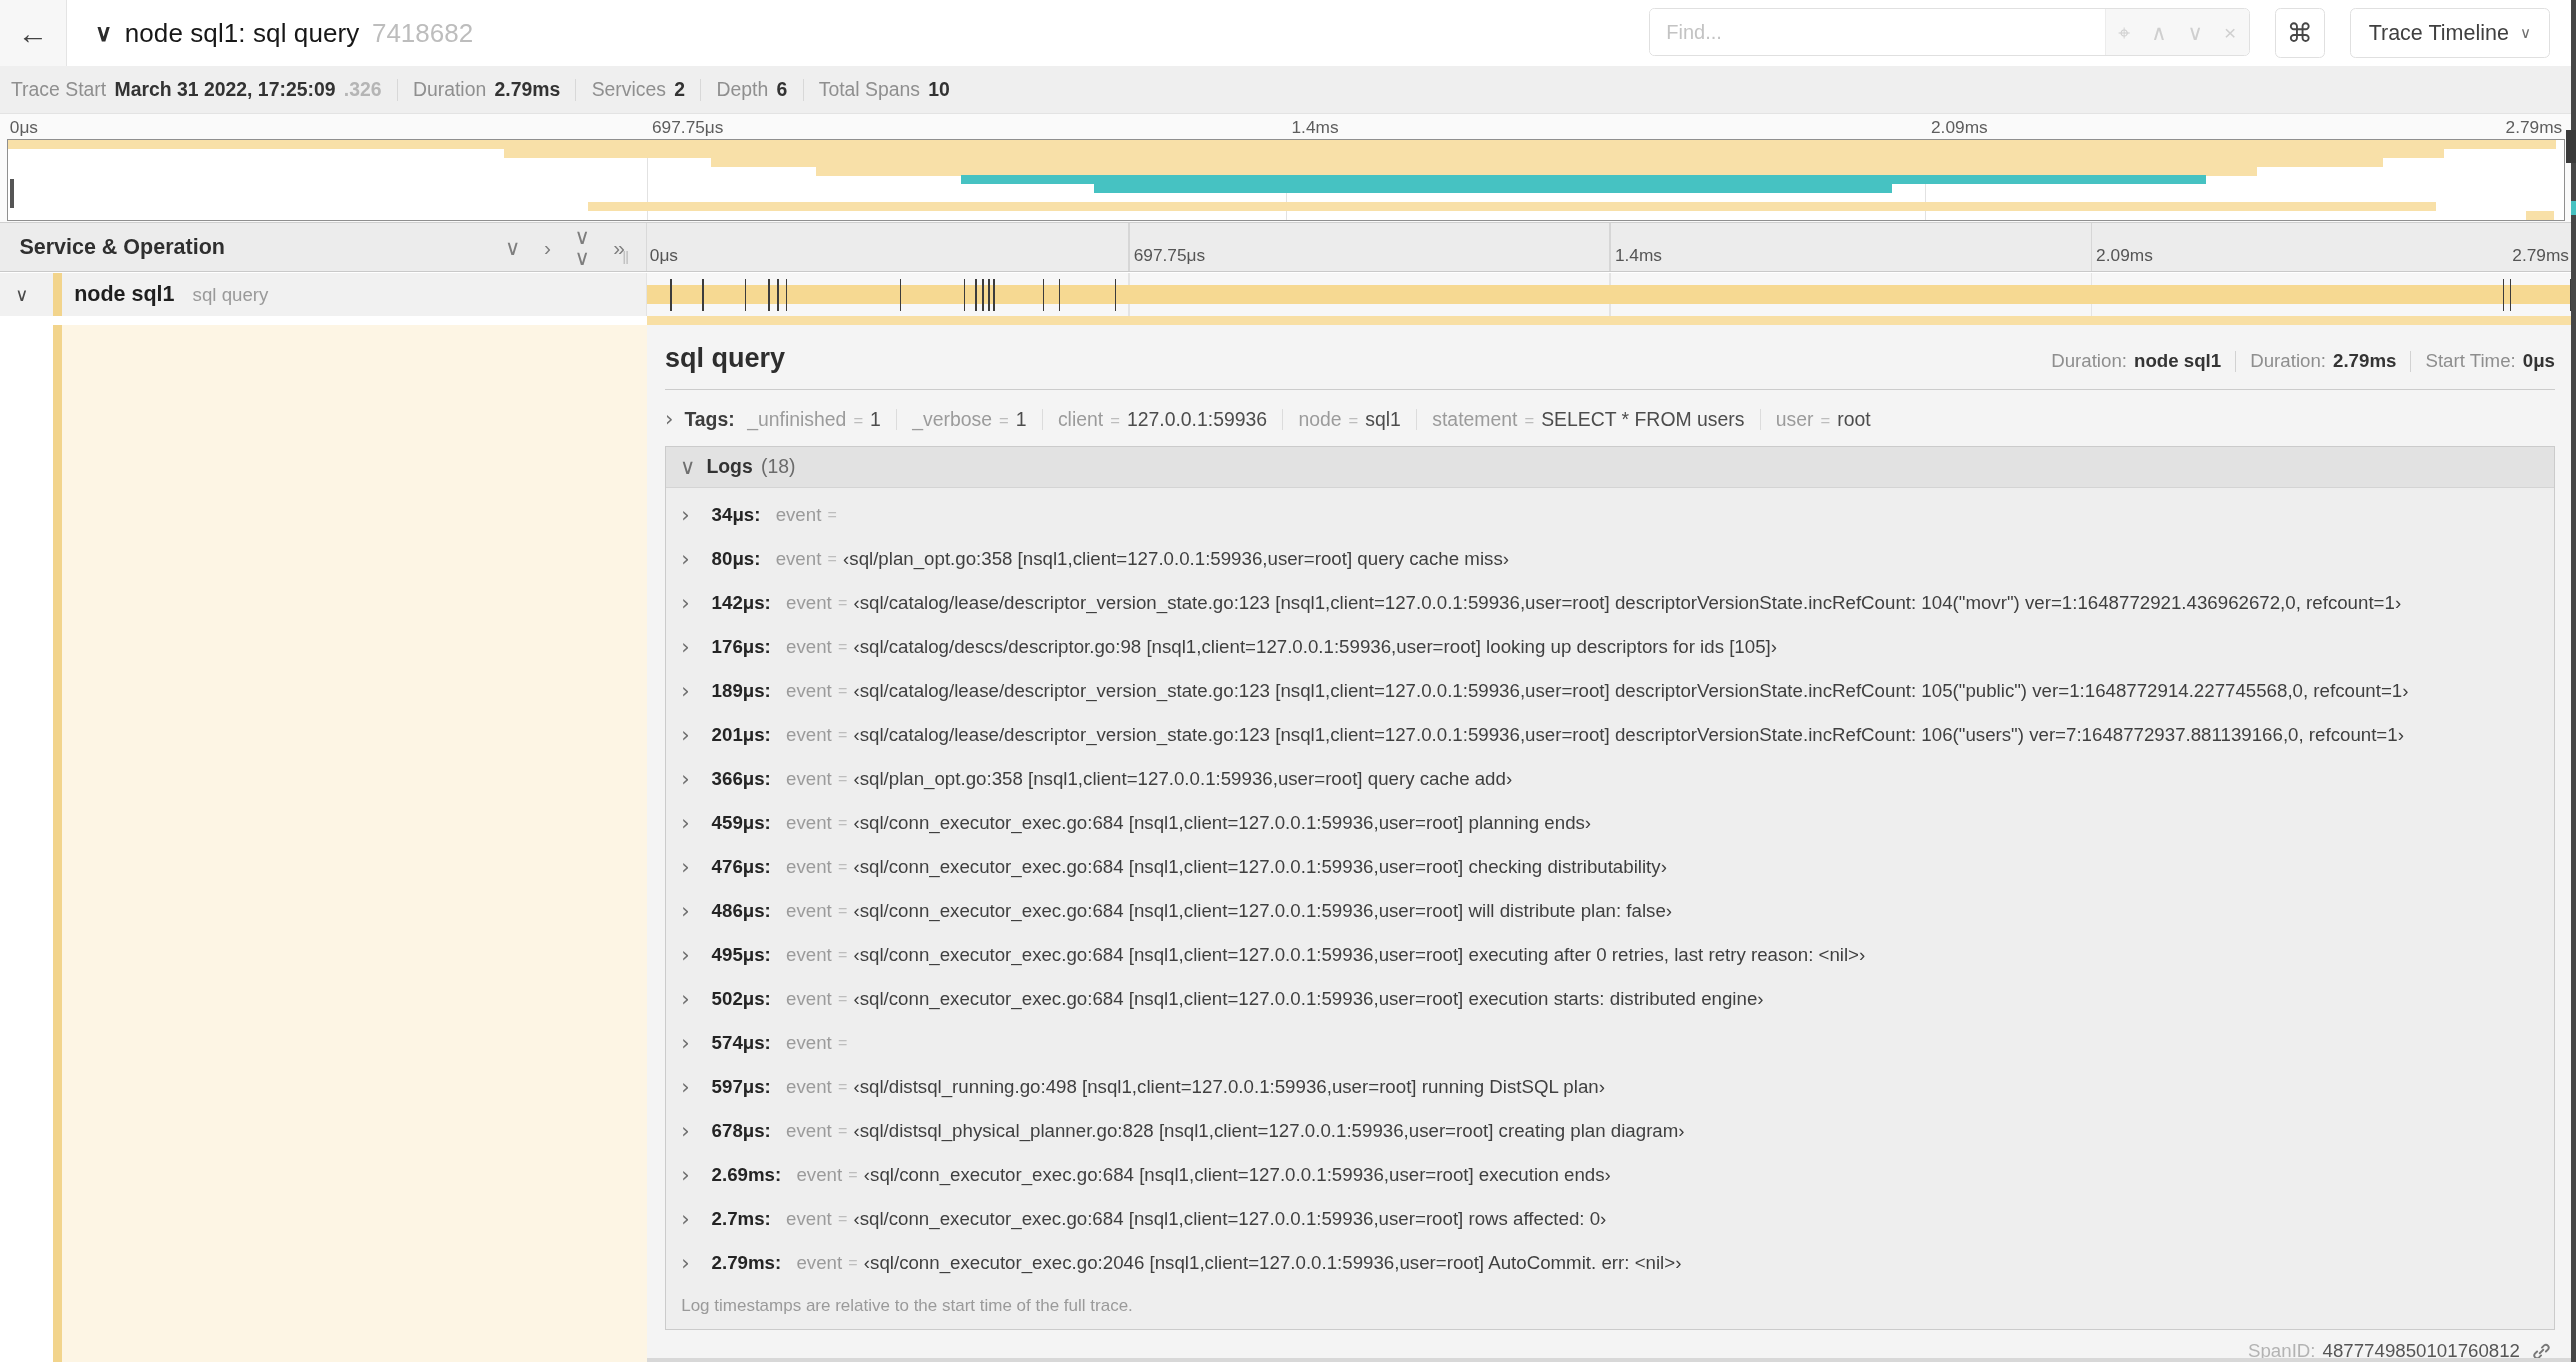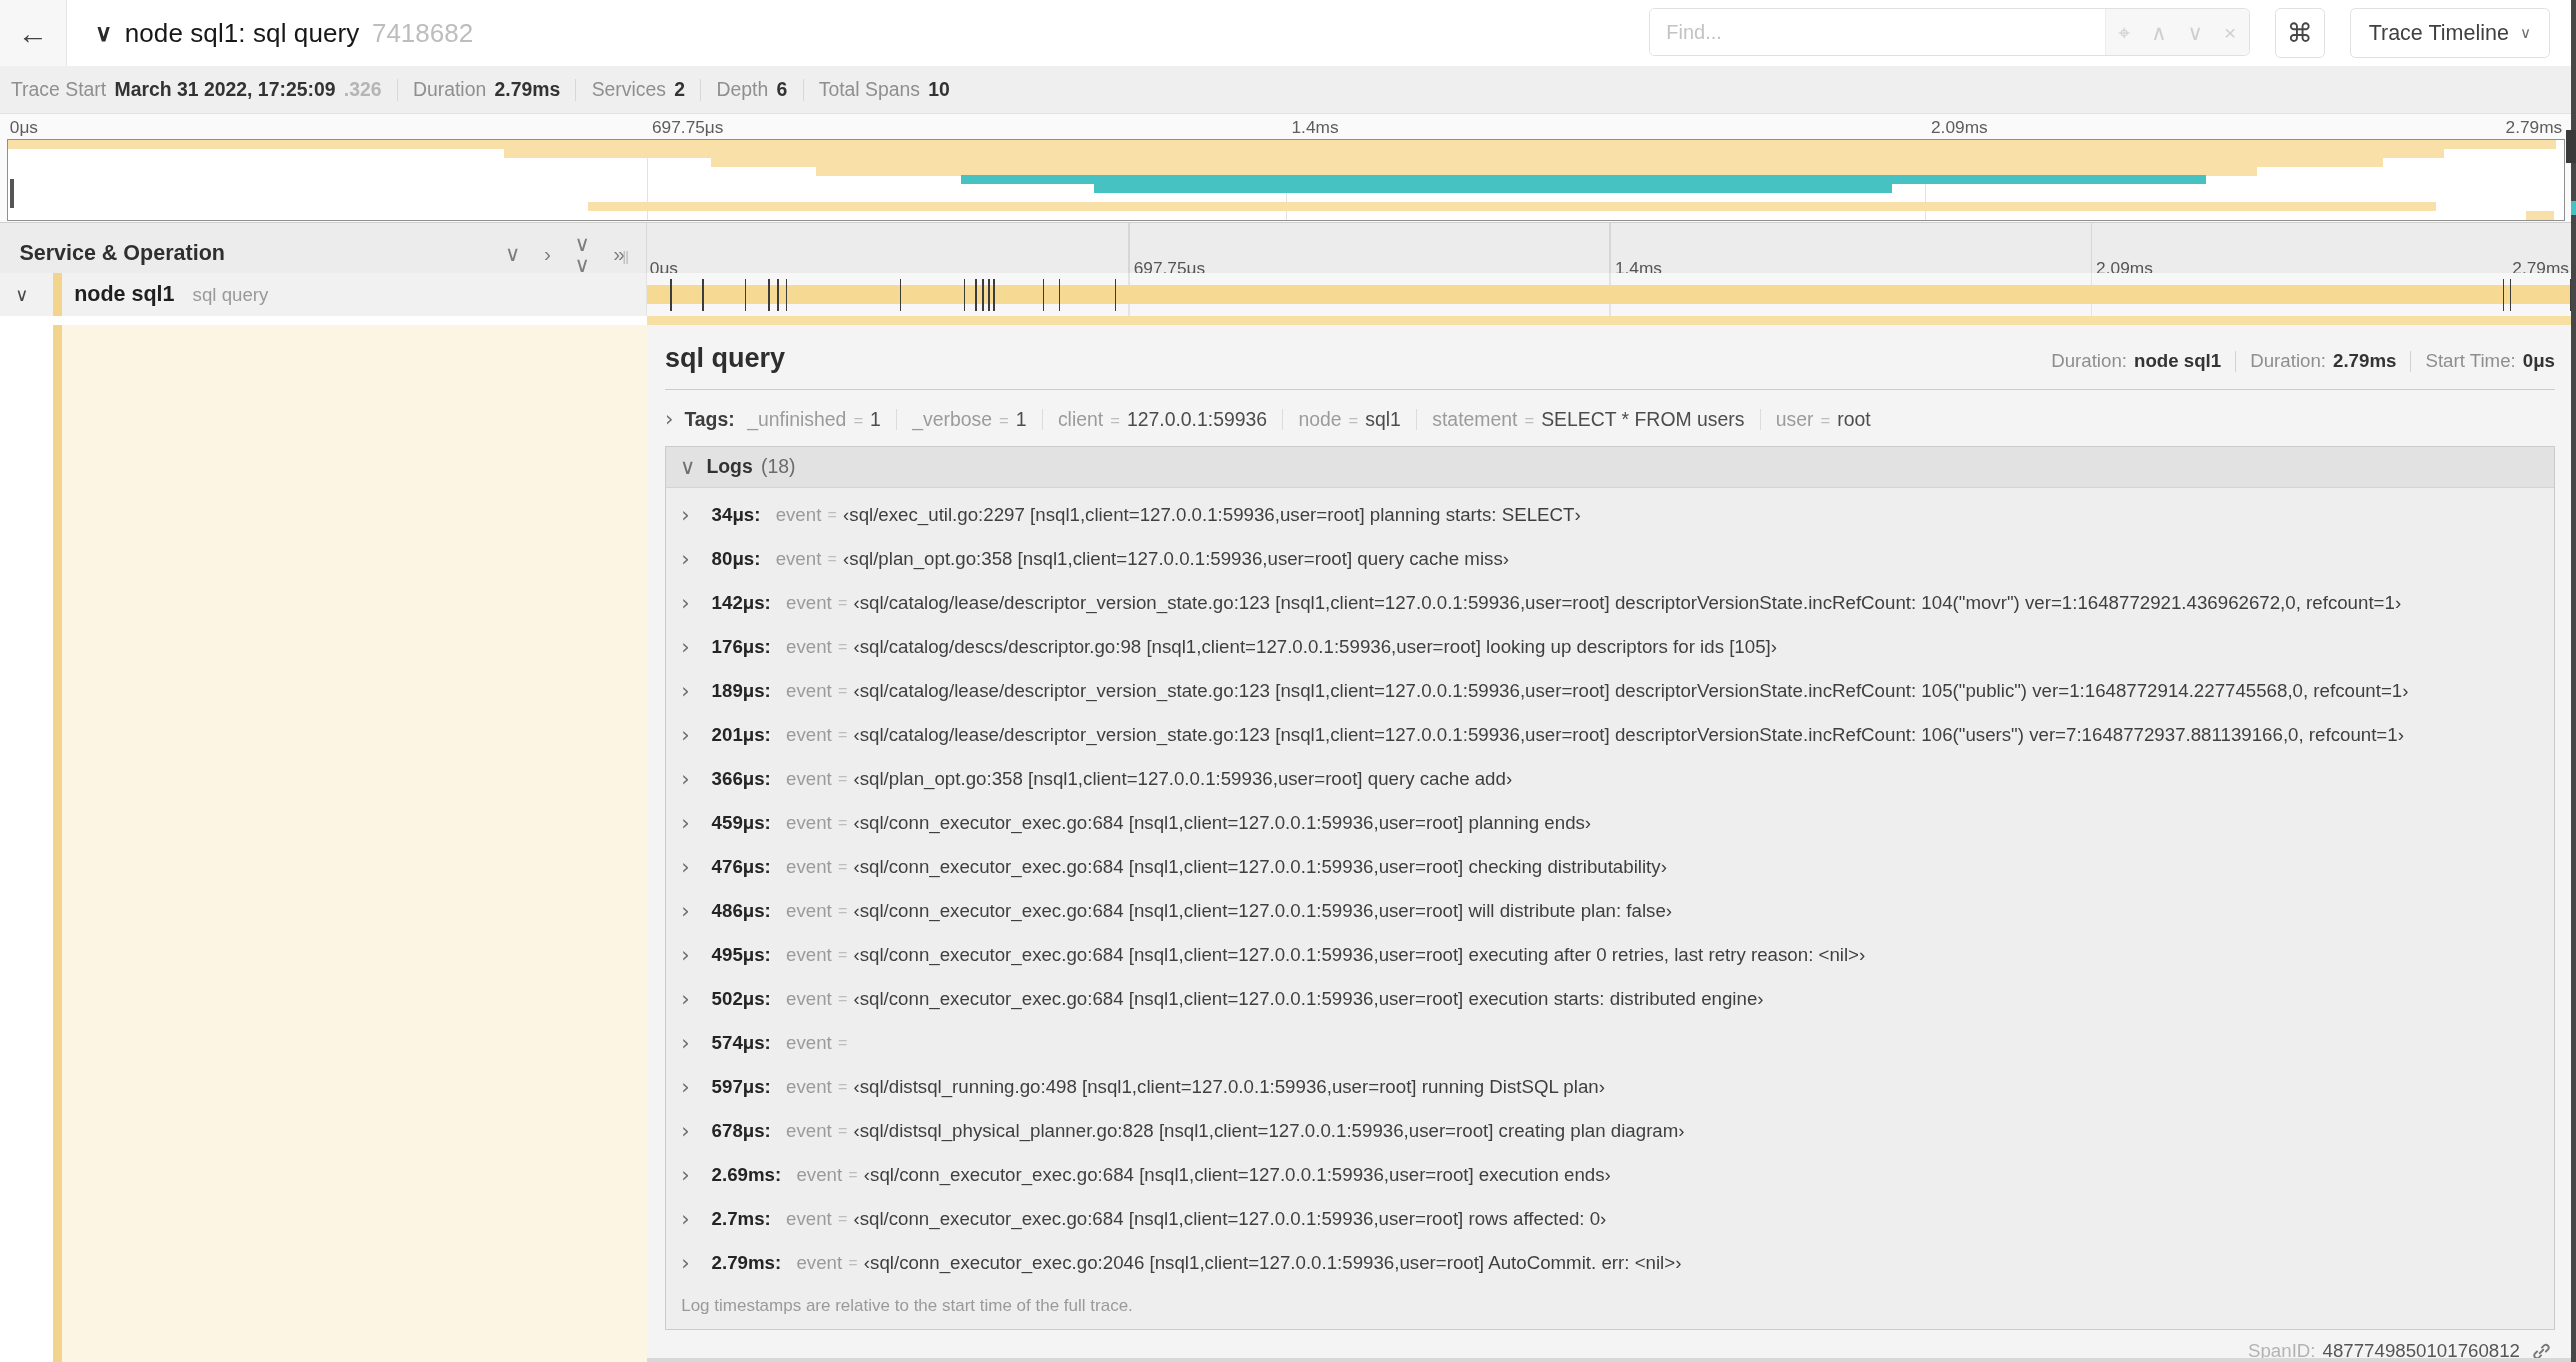--- a/index.html
+++ b/index.html
@@ -33,21 +33,21 @@
   .ib-sep{width:0;border-left:1.4px solid #d8d8d8;height:22px;margin:0 15.2px;align-self:center;}
   
   .minimap{position:absolute;top:114px;left:0;right:0;height:108px;background:#fafafa;}
   .mm-labels{position:absolute;top:2.8px;left:7px;right:11px;height:21px;font-size:17.3px;color:#5d5d5d;}
   .mm-labels .tick-label{position:absolute;top:0;white-space:nowrap;}
   .mm-box{position:absolute;top:25px;left:7px;right:11px;height:82px;border:1.4px solid #8f8f8f;background:#fff;box-sizing:border-box;}
   .mm-grid{position:absolute;top:0;bottom:0;width:1.4px;background:#e2e2e2;}
   .mm-bar{position:absolute;height:9px;}
   .mm-grip-left{position:absolute;left:2.1px;top:39px;width:4.2px;height:29px;background:#555;}
   
-  .gridhdr{position:absolute;top:222px;left:0;right:0;height:63px;background:#ececec;border-top:1.4px solid #cfcfcf;border-bottom:1.4px solid #c9c9c9;box-sizing:border-box;}
+  .gridhdr{position:absolute;top:222px;left:0;right:0;height:50px;background:#ececec;border-top:1.4px solid #cfcfcf;border-bottom:1.4px solid #c9c9c9;box-sizing:border-box;}
   .svc-hdr{position:absolute;left:0;top:0;bottom:0;width:647px;display:flex;align-items:center;border-right:1.4px solid #d9d9d9;box-sizing:border-box;}
   .svc-hdr-title{font-size:21.5px;font-weight:bold;color:#2f2f2f;margin-left:19.4px;}
   .svc-hdr-icons{margin-left:auto;display:flex;align-items:center;gap:23.5px;margin-right:21px;color:#7e7e7e;}
   .svc-hdr-icons .hicon{font-size:21px;cursor:pointer;line-height:1;}
   .dblv{display:inline-flex;flex-direction:column;align-items:center;line-height:11px;font-size:18px;}
   .col-resizer{position:absolute;left:622px;top:25px;color:#c2c2c2;font-size:18px;letter-spacing:1.4px;cursor:col-resize;}
   .ruler{position:absolute;left:647px;top:0;bottom:0;right:4.2px;}
   .ruler .tick-label{position:absolute;bottom:5.5px;font-size:17.3px;color:#555;white-space:nowrap;}
   .vgrid{position:absolute;top:0;bottom:0;width:1.4px;background:#d6d6d6;}
   
@@ -317,21 +317,20 @@
         <span class="row-chevron">∨</span>
         <span class="logs-title">Logs</span>
         <span class="logs-count">(18)</span>
       </div>
       <div class="logs-rows" id="logs-rows">
           <div class="logrow">
             <span class="row-chevron">›</span>
             <span class="log-time">34μs:</span>
             <span class="log-eventkey">event</span>
             <span class="log-eq">=</span>
-            <span class="log-value">‹sql/exec_util.go:2297 [nsql1,client=127.0.0.1:59936,user=root] planning starts: SELECT›</span>
           </div>
           <div class="logrow">
             <span class="row-chevron">›</span>
             <span class="log-time">80μs:</span>
             <span class="log-eventkey">event</span>
             <span class="log-eq">=</span>
             <span class="log-value">‹sql/plan_opt.go:358 [nsql1,client=127.0.0.1:59936,user=root] query cache miss›</span>
           </div>
           <div class="logrow">
             <span class="row-chevron">›</span>

